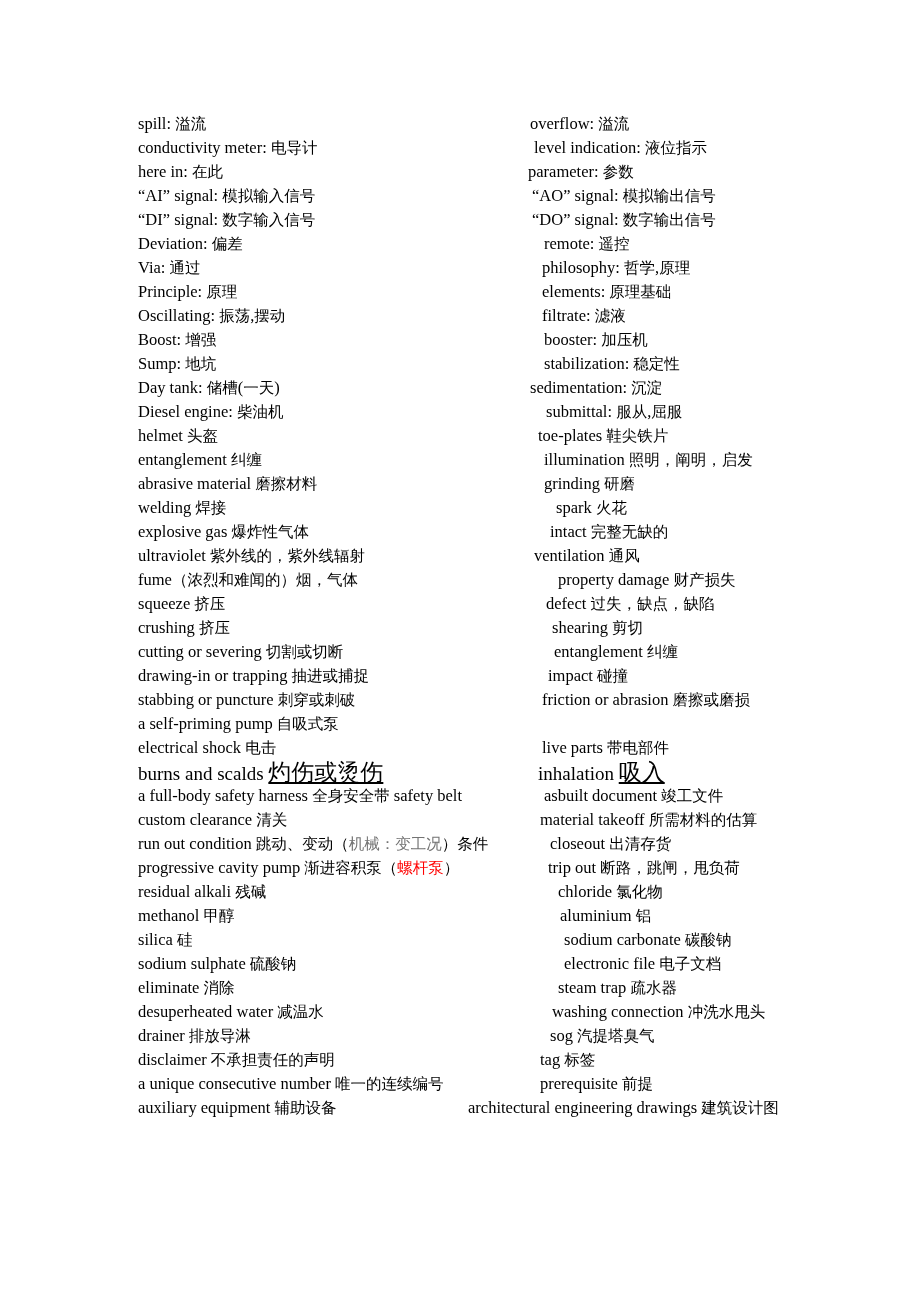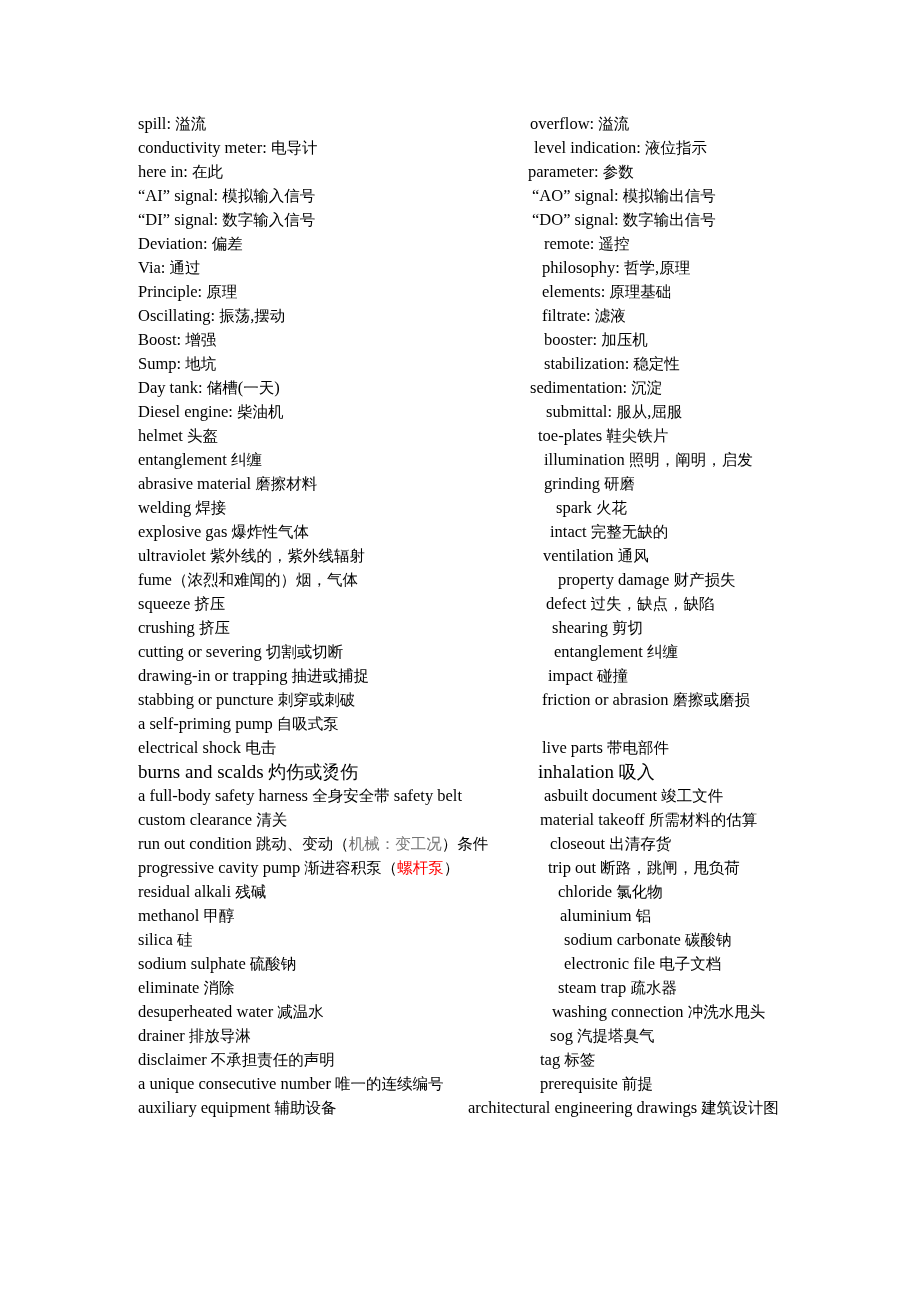--- a/index.html
+++ b/index.html
@@ -58,21 +58,22 @@
 
   .red {
     color: #ff0000;
   }
 
   .zh {
     font-family: "DejaVu Sans", "Liberation Sans", sans-serif;
     font-size: 15.5px;
   }
   .big .zh {
-    font-size: 18px;
+    font-size: 23px;
+    text-decoration: underline;
   }
 </style>
 </head>
 <body>
 
 <div class="page">
   <div class="glossary" id="glossary">
       <div class="entry-row">
         <div class="col-left">spill: <span class="zh">溢流</span></div>
         <div class="col-right" style="left: 392px; text-align: right;">overflow: <span class="zh">溢流</span></div>
@@ -140,21 +141,21 @@
       <div class="entry-row">
         <div class="col-left">welding <span class="zh">焊接</span></div>
         <div class="col-right" style="left: 418px;">spark <span class="zh">火花</span></div>
       </div>
       <div class="entry-row">
         <div class="col-left">explosive gas <span class="zh">爆炸性气体</span></div>
         <div class="col-right" style="left: 412px;">intact <span class="zh">完整无缺的</span></div>
       </div>
       <div class="entry-row">
         <div class="col-left">ultraviolet <span class="zh">紫外线的，紫外线辐射</span></div>
-        <div class="col-right" style="left: 405px; text-align: right;">ventilation <span class="zh">通风</span></div>
+        <div class="col-right" style="left: 396px; text-align: right;">ventilation <span class="zh">通风</span></div>
       </div>
       <div class="entry-row">
         <div class="col-left">fume<span class="zh">（浓烈和难闻的）烟，气体</span></div>
         <div class="col-right" style="left: 420px;">property damage <span class="zh">财产损失</span></div>
       </div>
       <div class="entry-row">
         <div class="col-left">squeeze <span class="zh">挤压</span></div>
         <div class="col-right" style="left: 408px;">defect <span class="zh">过失，缺点，缺陷</span></div>
       </div>
       <div class="entry-row">

